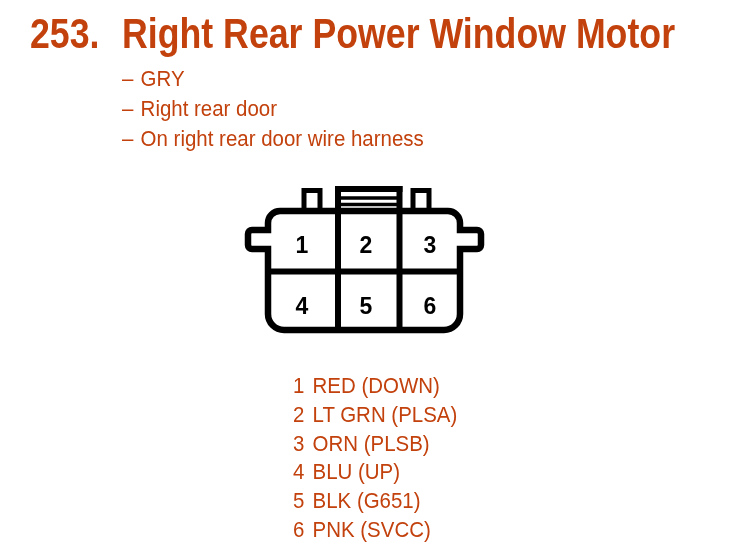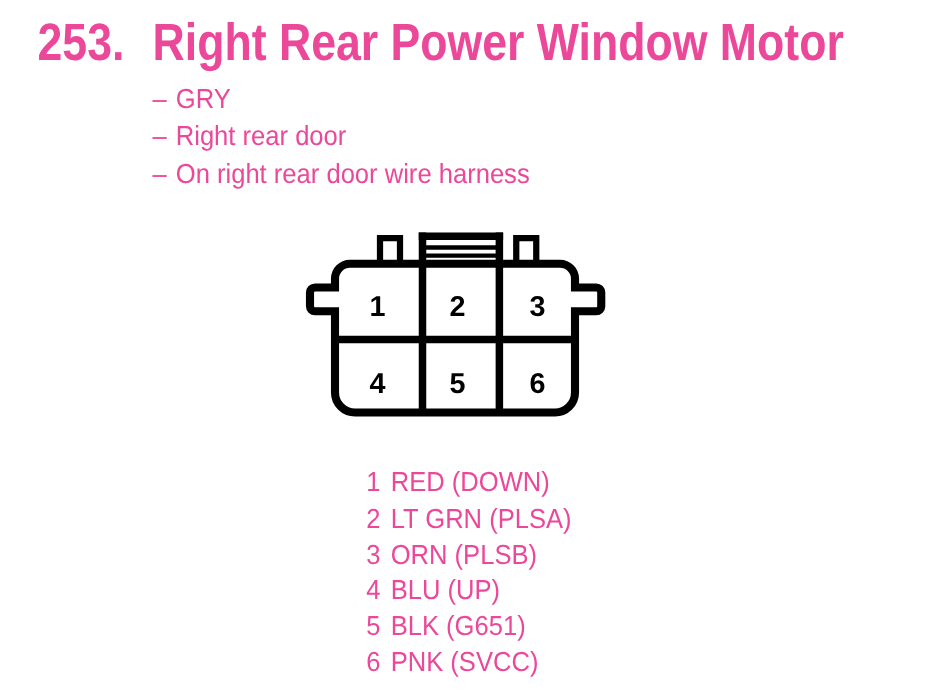--- a/index.html
+++ b/index.html
@@ -5,21 +5,21 @@
   html, body {
     margin: 0;
     padding: 0;
     background: #ffffff;
   }
   .page {
     position: relative;
     width: 752px;
     height: 556px;
     background: #ffffff;
-    color: #ec4899;
+    color: #c2410c;
     font-family: "Liberation Sans", sans-serif;
     overflow: hidden;
   }
 
   
   .item-number {
     position: absolute;
     left: 30px;
     top: 12px;
     font-size: 42px;

